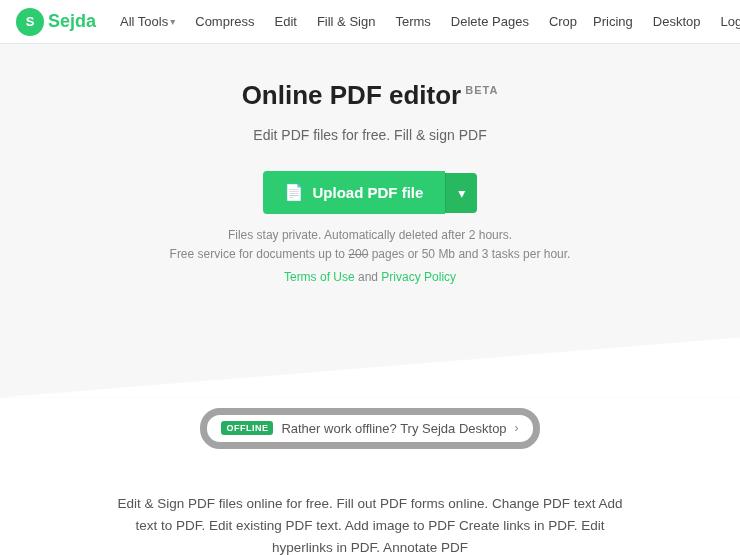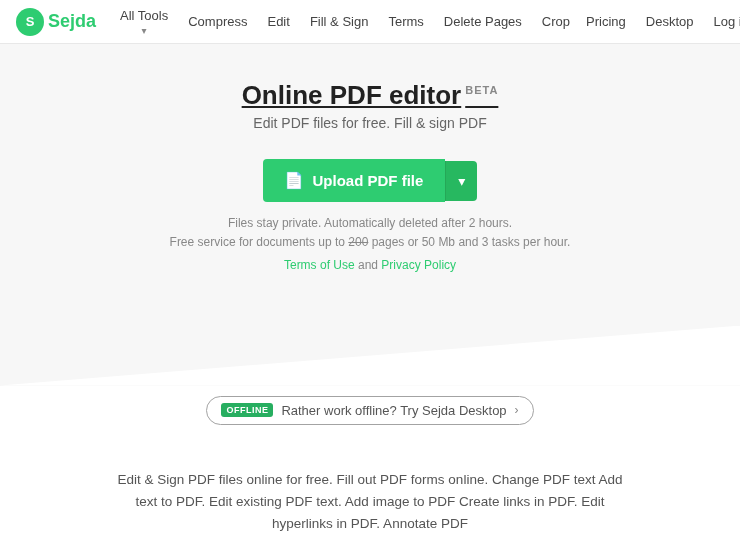--- a/index.html
+++ b/index.html
@@ -48,21 +48,20 @@
       font-size: 13px;
       color: #444;
       cursor: pointer;
       white-space: nowrap;
       text-decoration: none;
     }
     .nav-item-dropdown {
       display: flex;
       align-items: center;
       gap: 2px;
-      flex-direction: column;
     }
     .chevron-down {
       font-size: 10px;
       color: #888;
     }
     .nav-right {
       display: flex;
       align-items: center;
       gap: 4px;
     }
@@ -70,22 +69,21 @@
     
     .hero {
       background: #f7f7f7;
       padding: 36px 20px 50px;
       text-align: center;
     }
     .hero-title {
       font-size: 26px;
       font-weight: 700;
       color: #222;
-      margin-bottom: 4px;
-      text-decoration: underline;
+      margin-bottom: 16px;
     }
     .beta-badge {
       font-size: 11px;
       font-weight: 600;
       color: #888;
       vertical-align: super;
       margin-left: 4px;
       letter-spacing: 1px;
     }
     .hero-subtitle {
@@ -171,21 +169,21 @@
     
     .offline-banner-section {
       background: #fff;
       padding: 10px 0 20px;
       text-align: center;
     }
     .offline-banner {
       display: inline-flex;
       align-items: center;
       gap: 8px;
-      border: 1px solid #a3a3a3;
+      border: 7px solid #a3a3a3;
       border-radius: 20px;
       padding: 6px 14px;
       font-size: 13px;
       color: #555;
       cursor: pointer;
     }
     .offline-tag {
       background: #27ae60;
       color: white;
       font-size: 9px;

